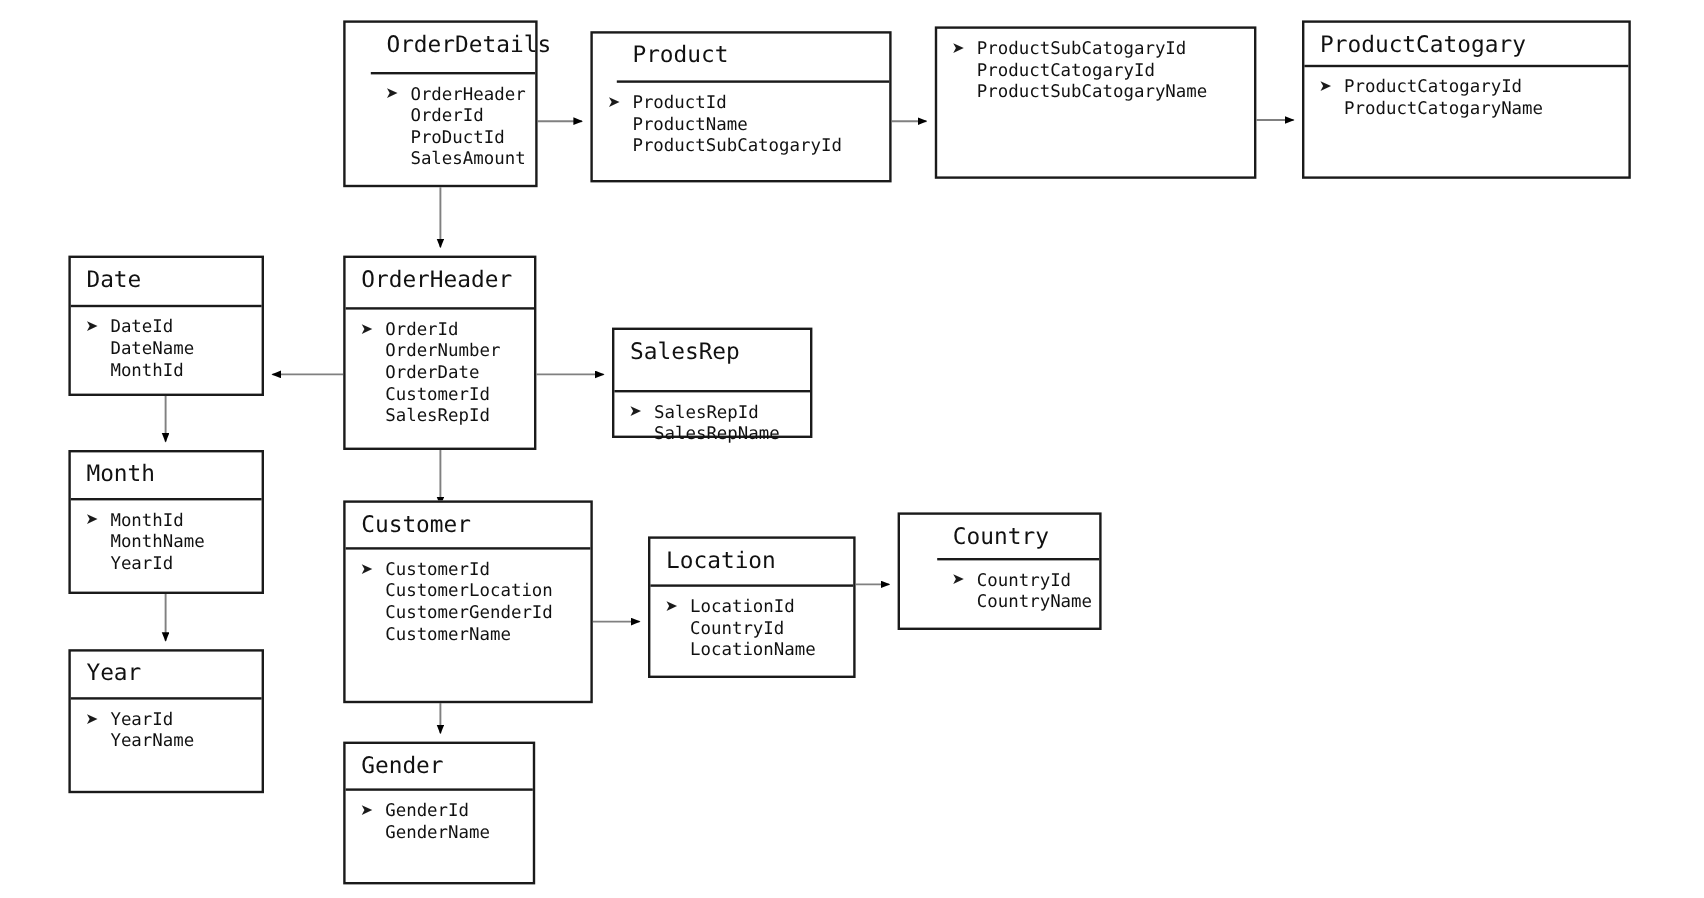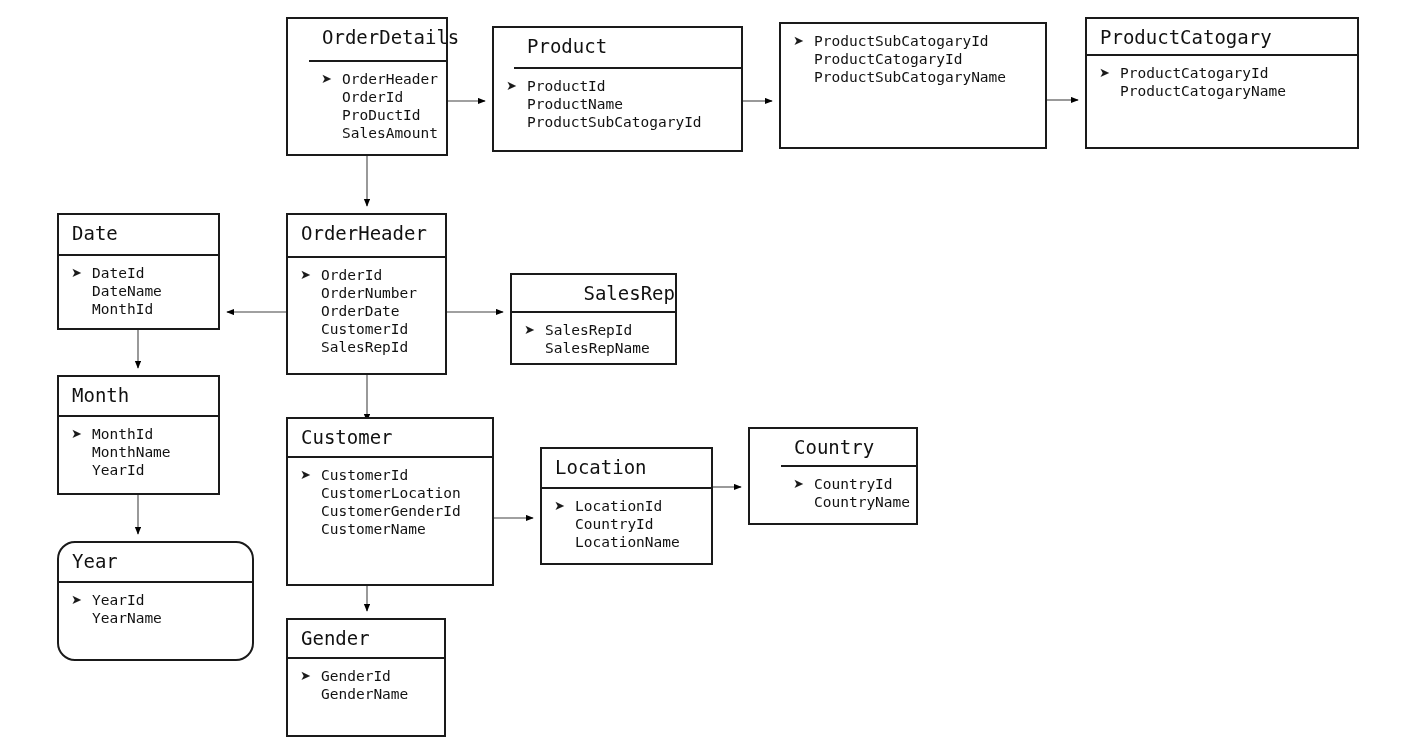--- a/index.html
+++ b/index.html
@@ -139,35 +139,35 @@
         <div class="entity-header" style="height: 43px;">OrderHeader</div>
         <div class="entity-fields">
           <div class="field"><span class="keymark">➤</span><span>OrderId</span></div>
           <div class="field"><span>OrderNumber</span></div>
           <div class="field"><span>OrderDate</span></div>
           <div class="field"><span>CustomerId</span></div>
           <div class="field"><span>SalesRepId</span></div>
         </div>
       </div>
       <div class="entity" style="left: 510px; top: 273px; width: 167px; height: 92px;">
-        <div class="entity-header" style="height: 38px; text-align: right;">SalesRep</div>
+        <div class="entity-header" style="height: 52px;">SalesRep</div>
         <div class="entity-fields">
           <div class="field"><span class="keymark">➤</span><span>SalesRepId</span></div>
           <div class="field"><span>SalesRepName</span></div>
         </div>
       </div>
       <div class="entity" style="left: 57px; top: 375px; width: 163px; height: 120px;">
         <div class="entity-header" style="height: 40px;">Month</div>
         <div class="entity-fields">
           <div class="field"><span class="keymark">➤</span><span>MonthId</span></div>
           <div class="field"><span>MonthName</span></div>
           <div class="field"><span>YearId</span></div>
         </div>
       </div>
-      <div class="entity" style="left: 57px; top: 541px; width: 197px; height: 120px; border-radius: 18px;">
+      <div class="entity" style="left: 57px; top: 541px; width: 163px; height: 120px;">
         <div class="entity-header" style="height: 40px;">Year</div>
         <div class="entity-fields">
           <div class="field"><span class="keymark">➤</span><span>YearId</span></div>
           <div class="field"><span>YearName</span></div>
         </div>
       </div>
       <div class="entity" style="left: 286px; top: 417px; width: 208px; height: 169px;">
         <div class="entity-header" style="height: 39px;">Customer</div>
         <div class="entity-fields">
           <div class="field"><span class="keymark">➤</span><span>CustomerId</span></div>

